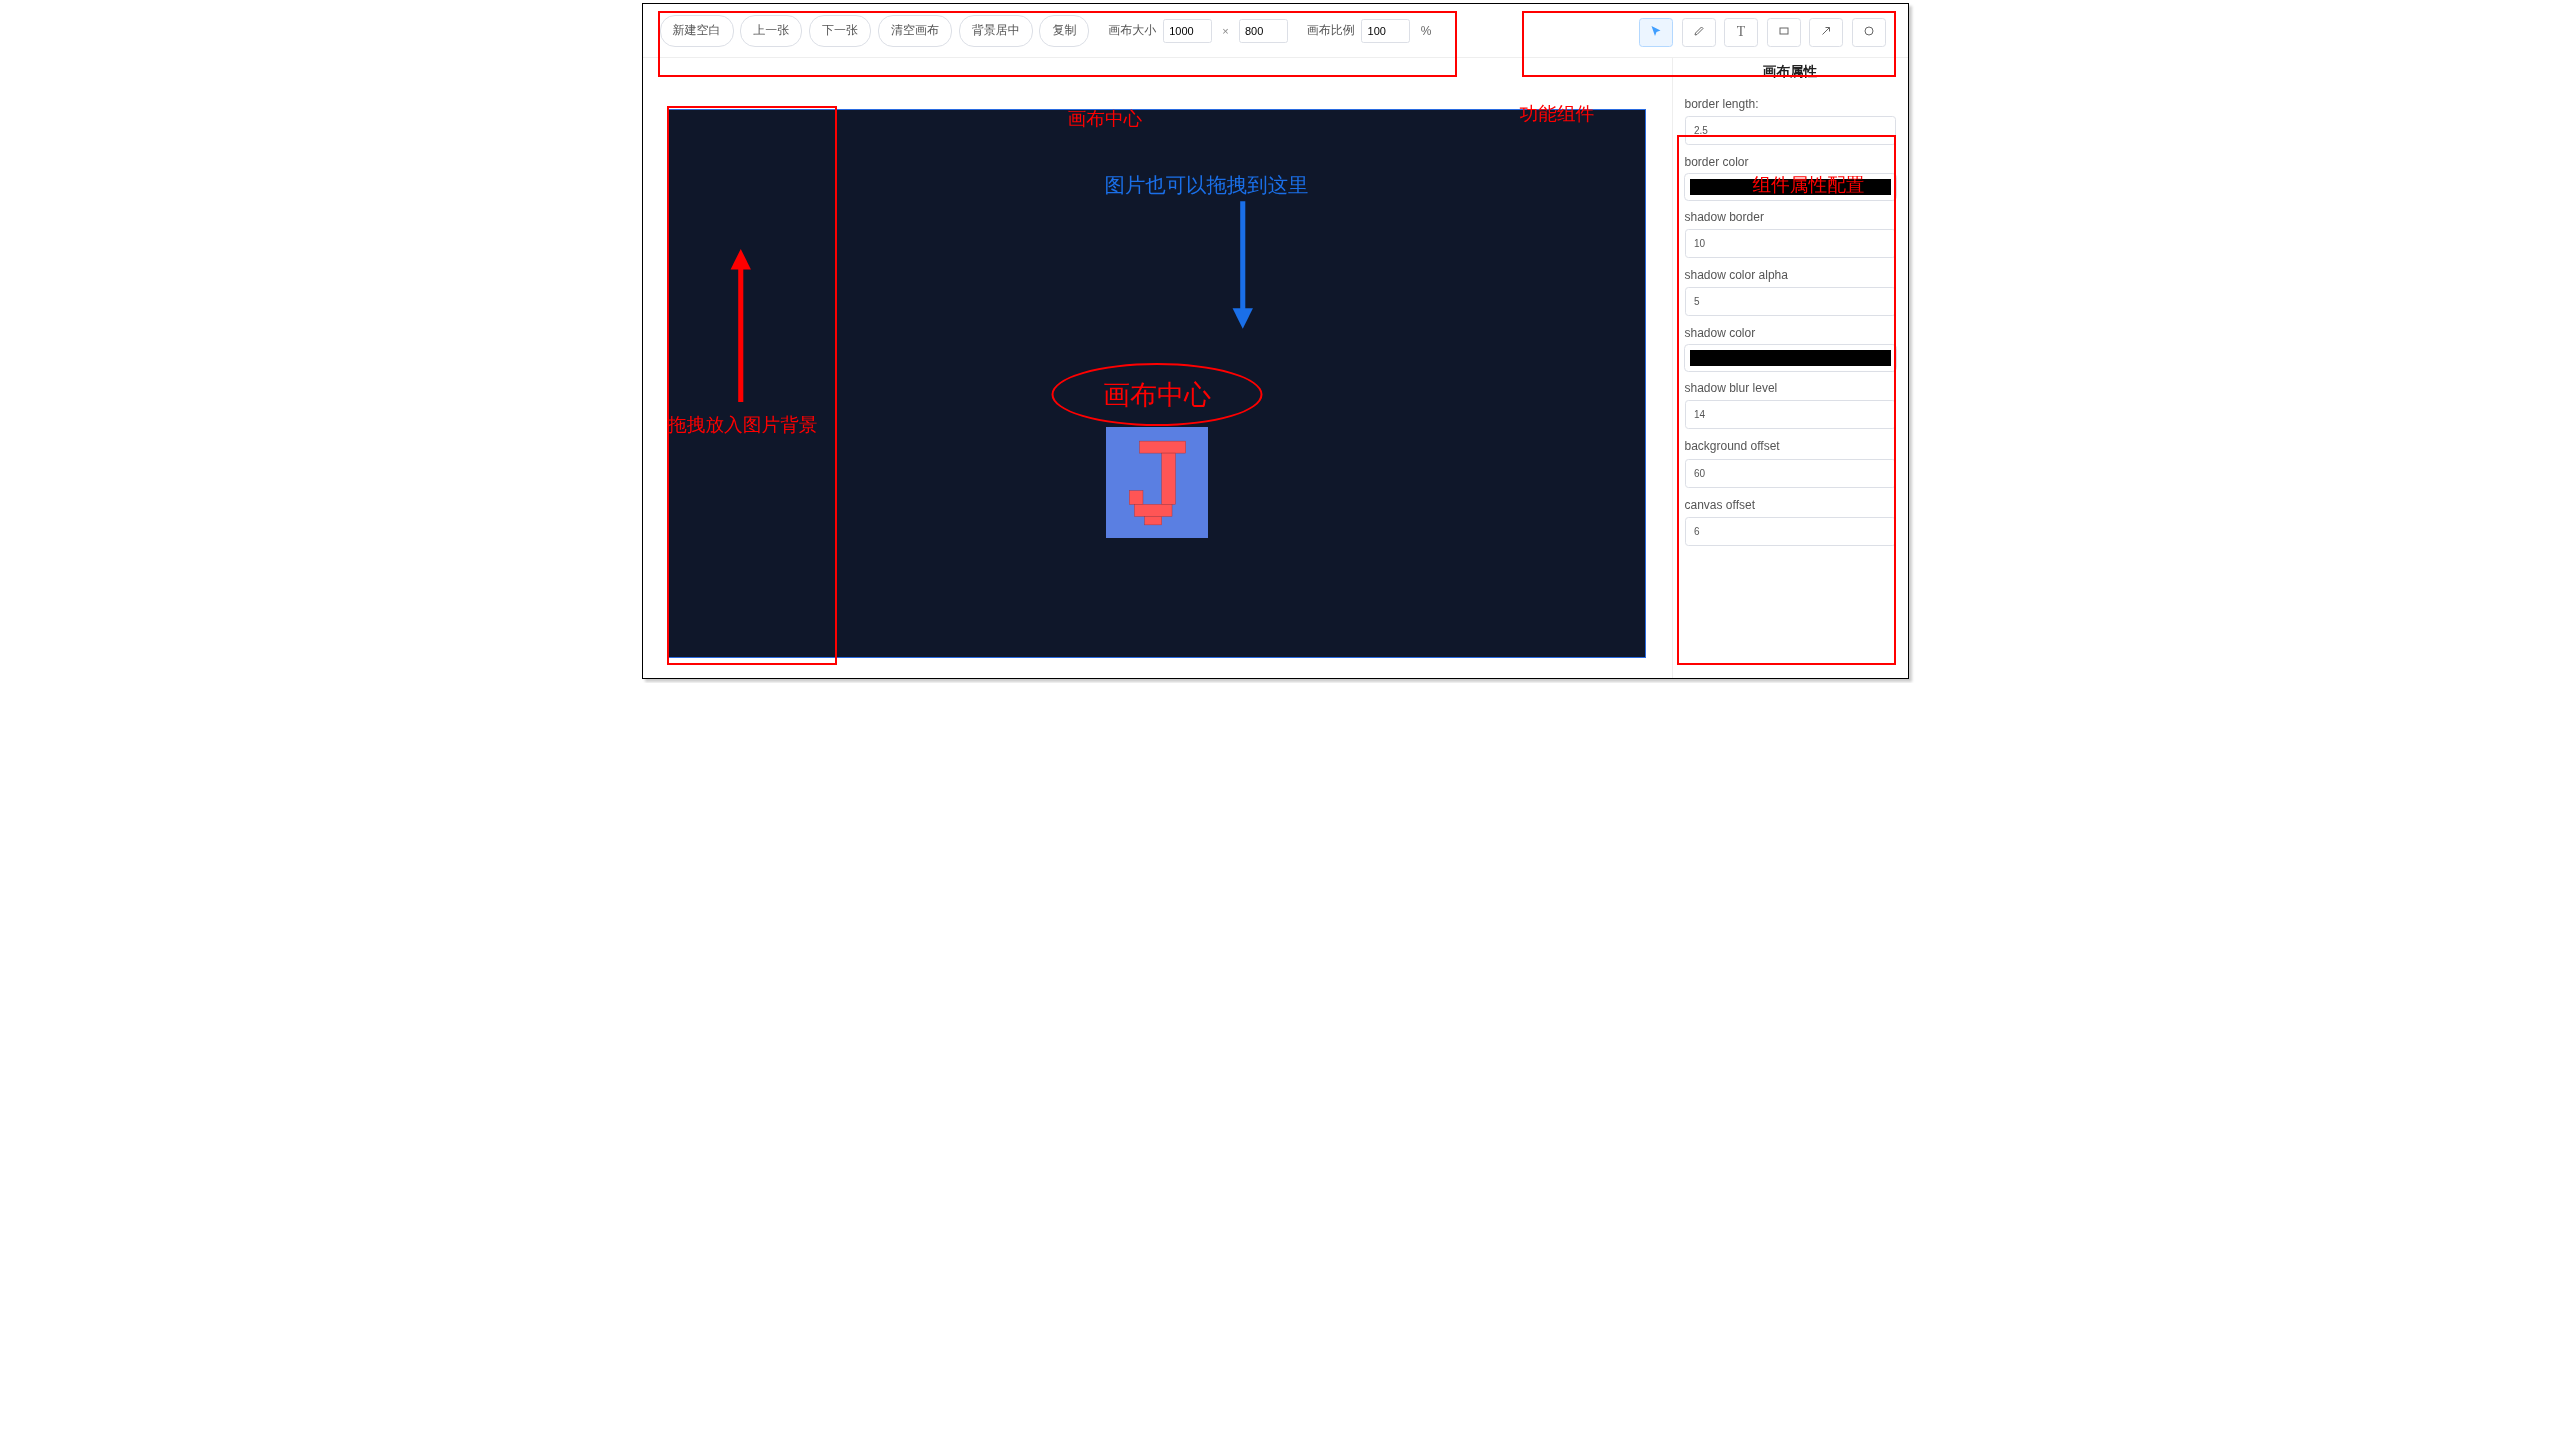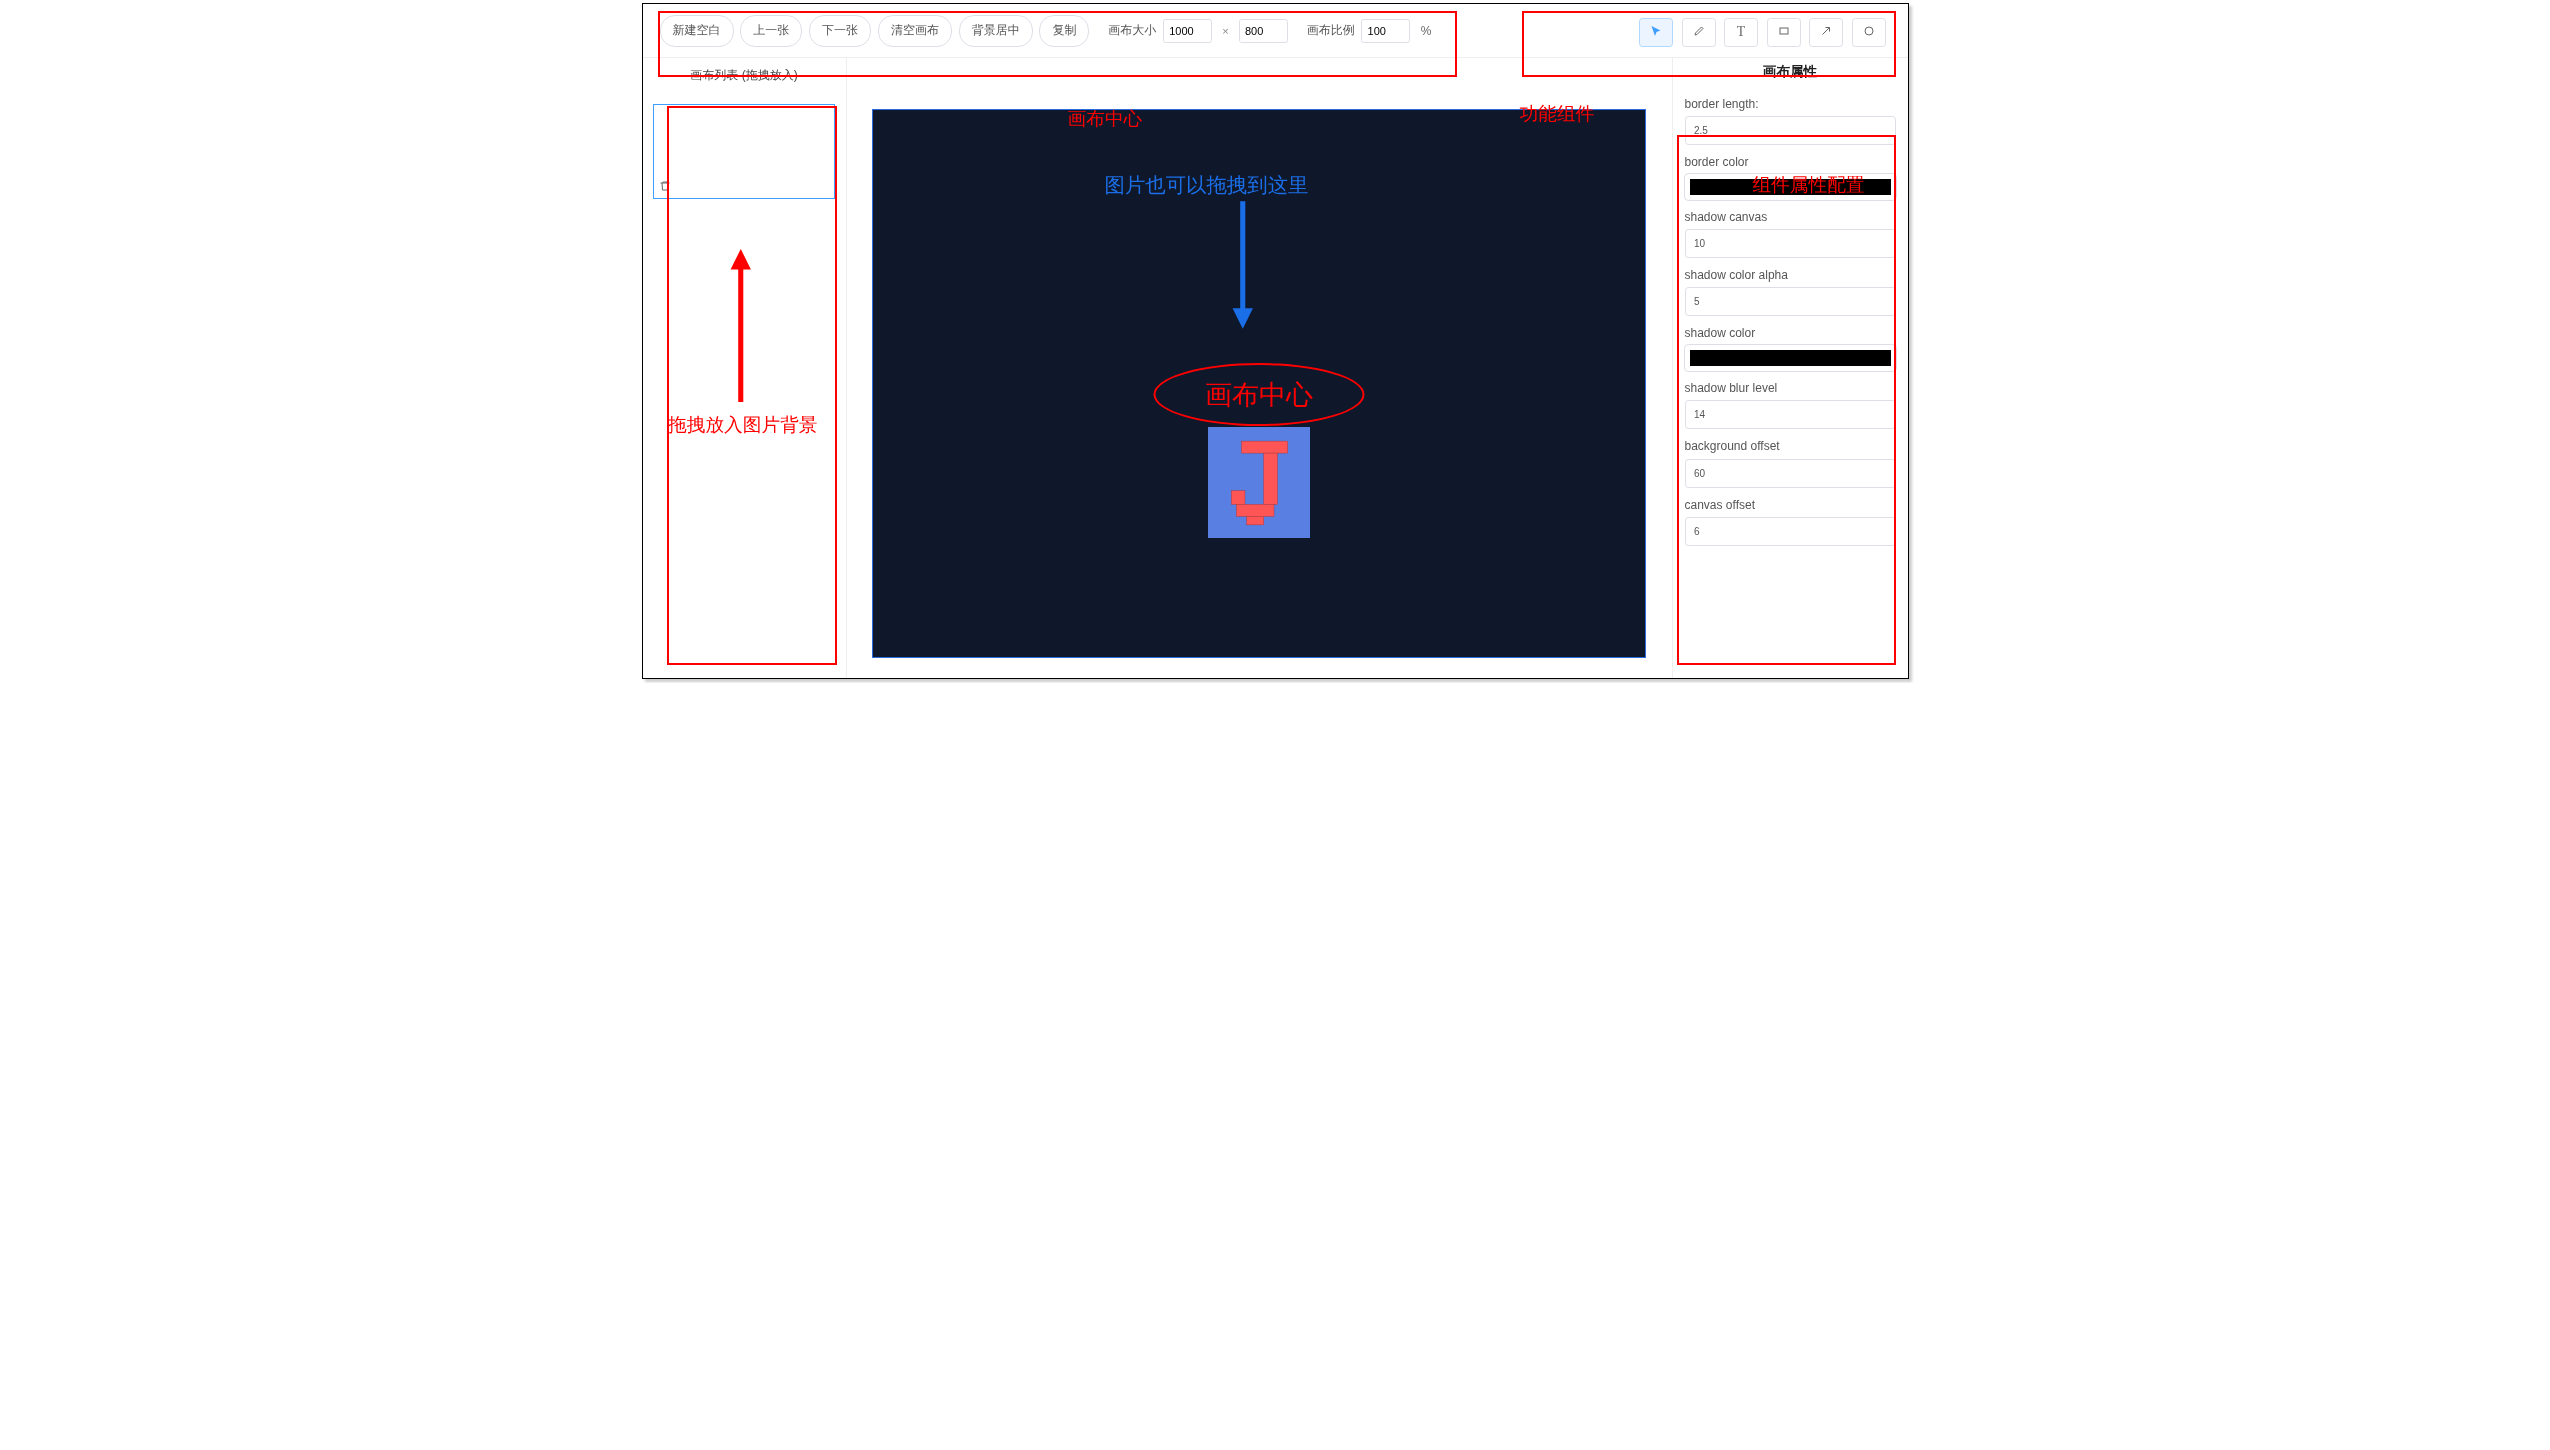--- a/index.html
+++ b/index.html
@@ -106,30 +106,20 @@
       <span>
         <svg viewBox="0 0 24 24" fill="none" stroke="currentColor" stroke-width="2">
             <circle cx="12" cy="12" r="8"></circle>
           </svg>
       </span>
     </div>
   </div>
 
   <div class="body">
 
-    <div class="sidebar-left">
-      <div class="sidebar-title">画布列表 (拖拽放入)</div>
-      <div class="thumb">
-        <span class="trash">
-          <svg width="12" height="12" viewBox="0 0 24 24" fill="none" stroke="currentColor" stroke-width="2">
-              <path d="M3 6h18M8 6V4h8v2M6 6l1 14h10l1-14"></path>
-            </svg>
-        </span>
-      </div>
-    </div>
 
     <div class="canvas-area">
       <div class="canvas-frame">
         <div class="sample">
           <svg viewBox="0 0 90 110">
             <g fill="#f55" stroke="#a33" stroke-width="0.5">
               <rect x="24" y="6" width="54" height="14"></rect>
               <rect x="50" y="20" width="16" height="60"></rect>
               <rect x="12" y="64" width="16" height="16"></rect>
               <rect x="18" y="80" width="44" height="14"></rect>
@@ -153,21 +143,21 @@
         <label>border length:</label>
         <input type="text" value="2.5" style="">
       </div>
 
       <div class="field">
         <label>border color</label>
         <div class="color-swatch" title="#000000"></div>
       </div>
 
       <div class="field">
-        <label>shadow canvas</label>
+        <label>shadow border</label>
         <input type="text" value="10" style="">
       </div>
 
       <div class="field">
         <label>shadow color alpha</label>
         <input type="text" value="5" style="">
       </div>
 
       <div class="field">
         <label>shadow color</label>

